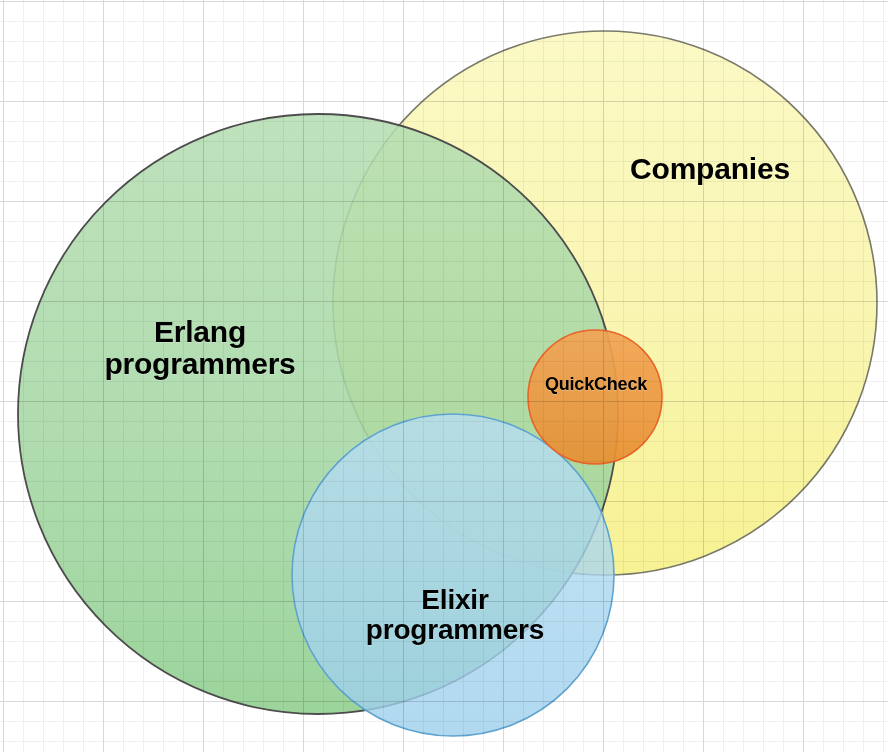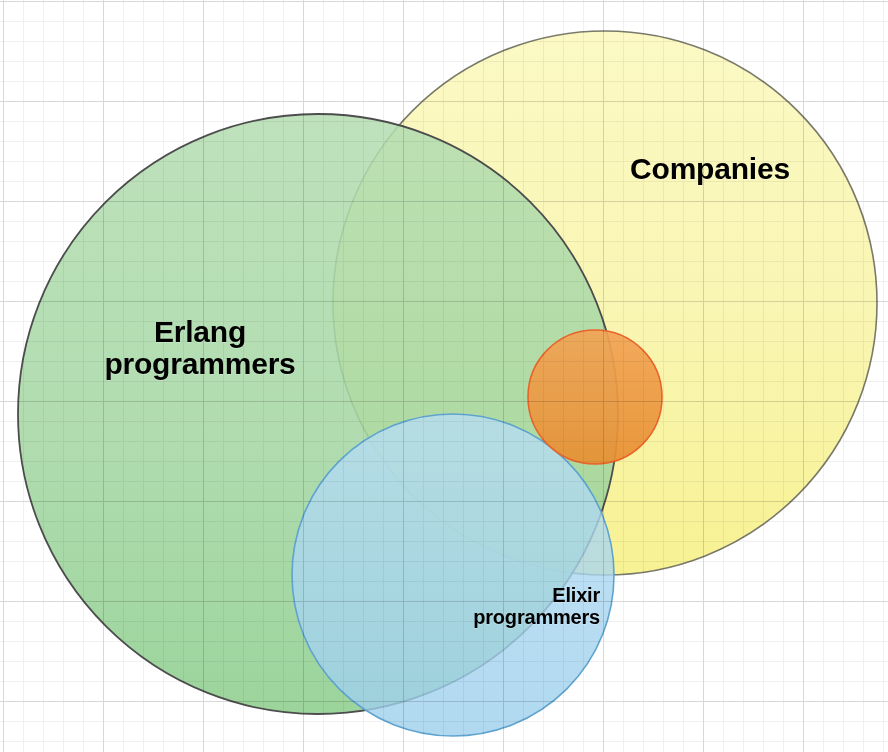--- a/index.html
+++ b/index.html
@@ -54,22 +54,21 @@
   #label-companies {
     left: 565px;
     top: 153px;
     width: 290px;
     font-size: 30px;
   }
   #label-elixir {
     left: 310px;
     top: 585px;
     width: 290px;
-    font-size: 20px;
-    text-align: right;
+    font-size: 28px;
   }
   #label-quickcheck {
     left: 496px;
     top: 375px;
     width: 200px;
     font-size: 18px;
   }
 </style>
 </head>
 <body>
@@ -110,14 +109,15 @@
   </svg>
 
   <div class="venn-label" id="label-erlang">Erlang
 programmers</div>
 
   <div class="venn-label" id="label-companies">Companies</div>
 
   <div class="venn-label" id="label-elixir">Elixir
 programmers</div>
 
+  <div class="venn-label" id="label-quickcheck">QuickCheck</div>
 
 </div>
 
 </body></html>

